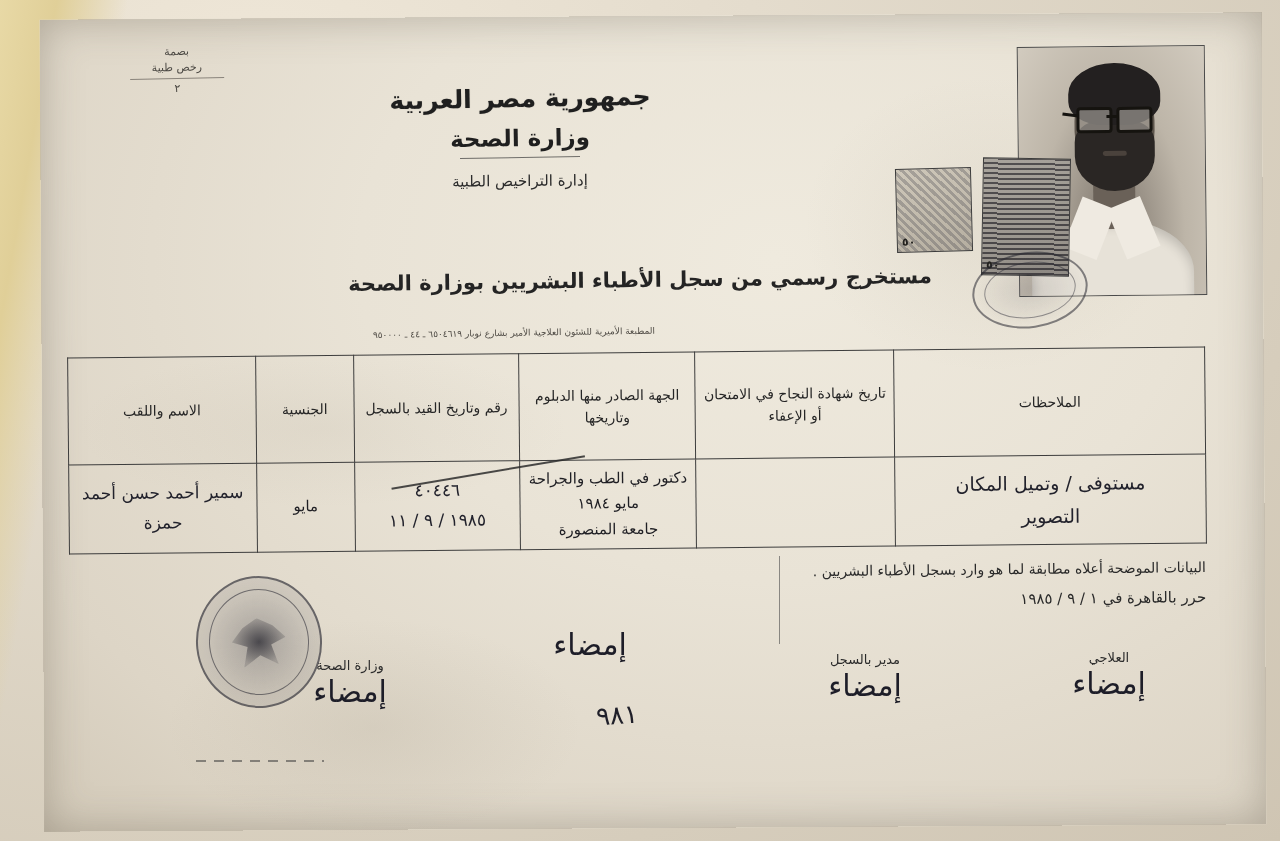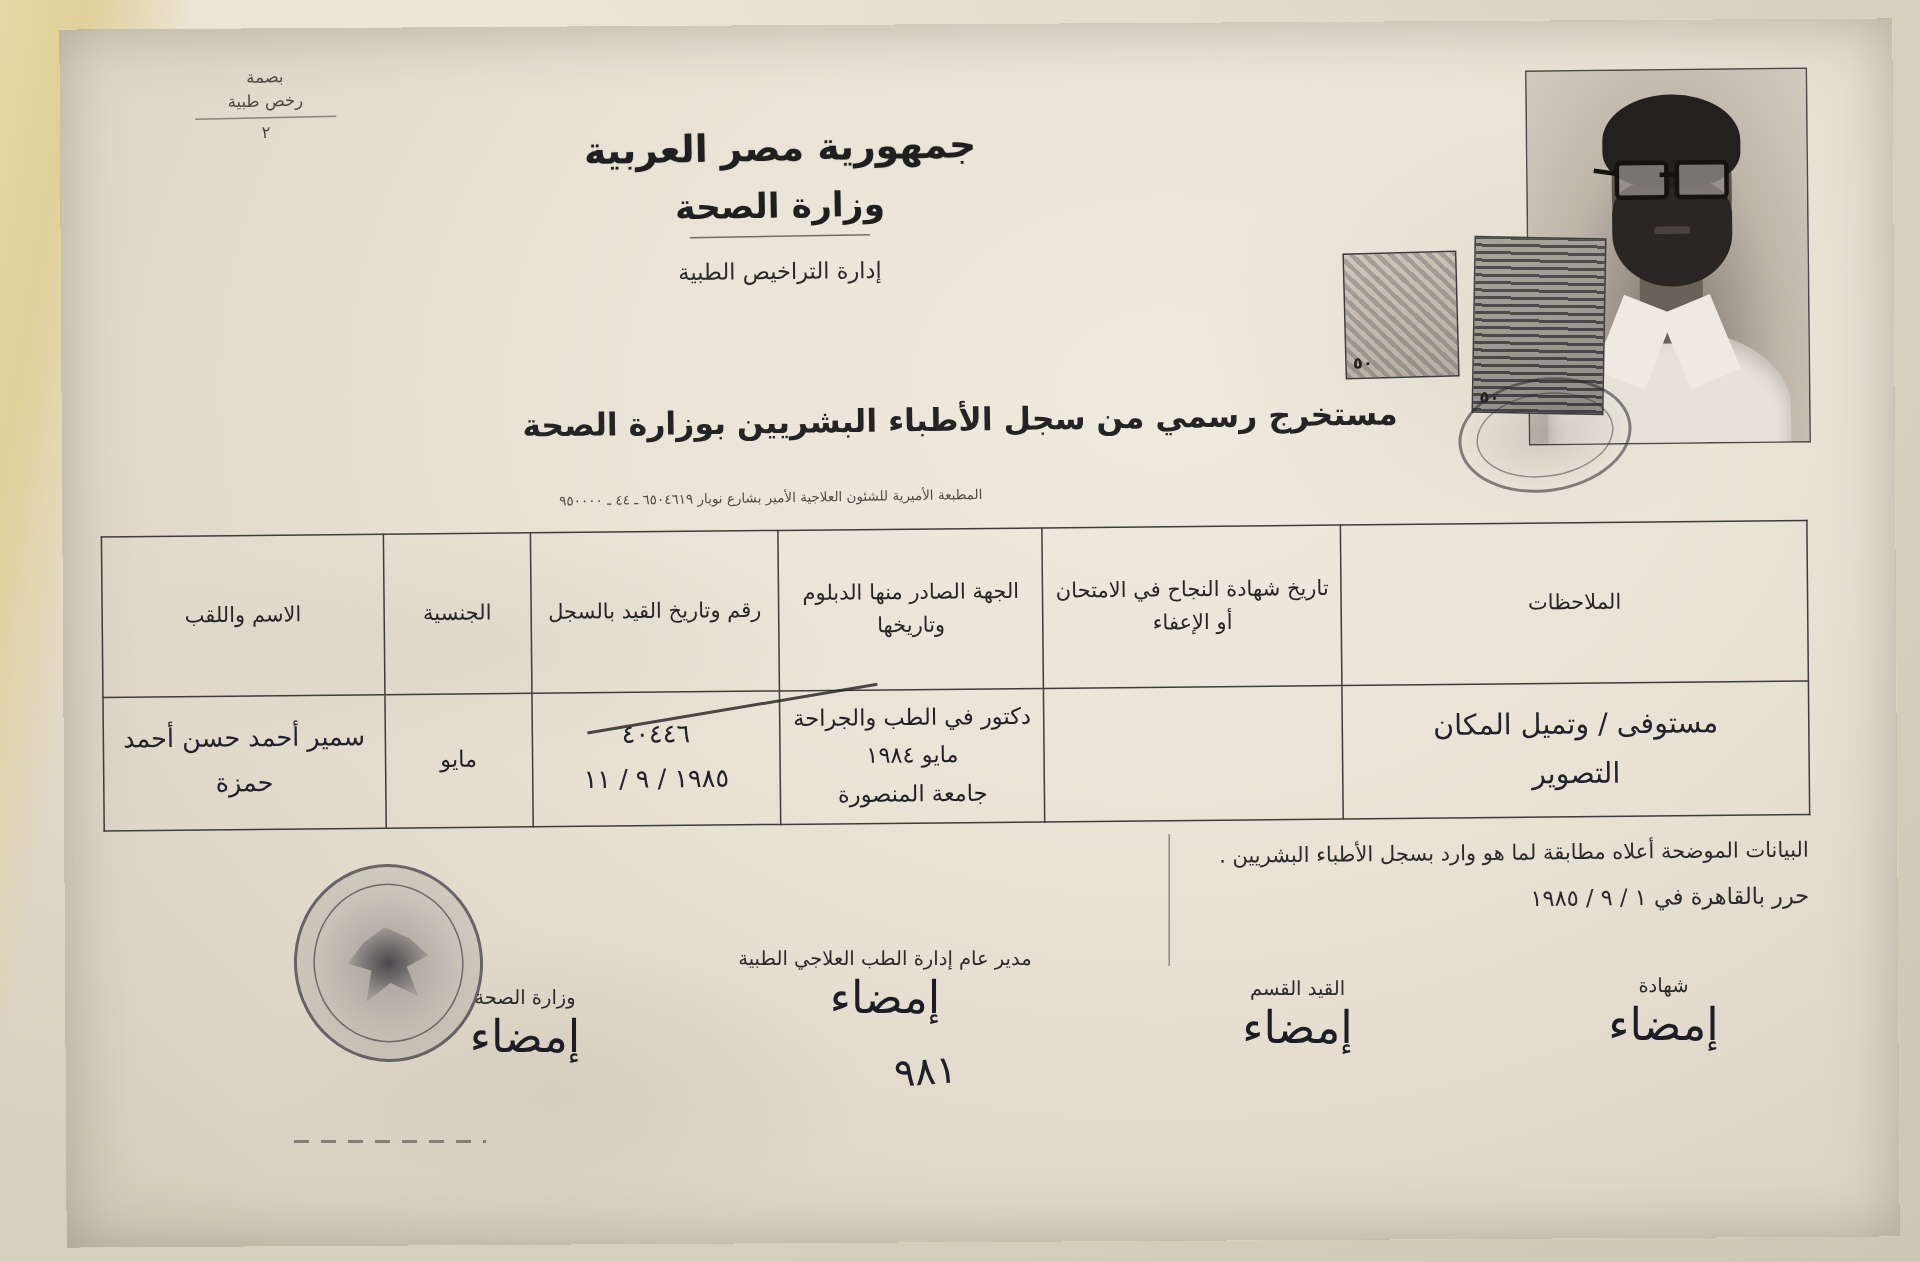--- a/index.html
+++ b/index.html
@@ -306,29 +306,28 @@
     <div class="strike"></div>
   </div>
 
   <div id="footnote">
     <div>البيانات الموضحة أعلاه مطابقة لما هو وارد بسجل الأطباء البشريين .</div>
     <div id="footdate">حرر بالقاهرة في ١ / ٩ / ١٩٨٥</div>
   </div>
   <div id="vline"></div>
 
   <div class="sigcol" id="sig-registrar">
-    <div class="role">شهادة</div>
+    <div class="role">العلاجي</div>
     <div class="sigscript">إمضاء</div>
   </div>
   <div class="sigcol" id="sig-head">
-    <div class="role">القيد القسم</div>
+    <div class="role">مدير بالسجل</div>
     <div class="sigscript">إمضاء</div>
   </div>
   <div class="sigcol" id="sig-dir">
-    <div class="role">مدير عام إدارة الطب العلاجي الطبية</div>
     <div class="sigscript">إمضاء</div>
   </div>
   <div class="sigcol" id="sig-min">
     <div class="role">وزارة الصحة</div>
     <div class="sigscript">إمضاء</div>
   </div>
 
   <div id="ministry-seal">
     <div class="eagle"></div>
   </div>

